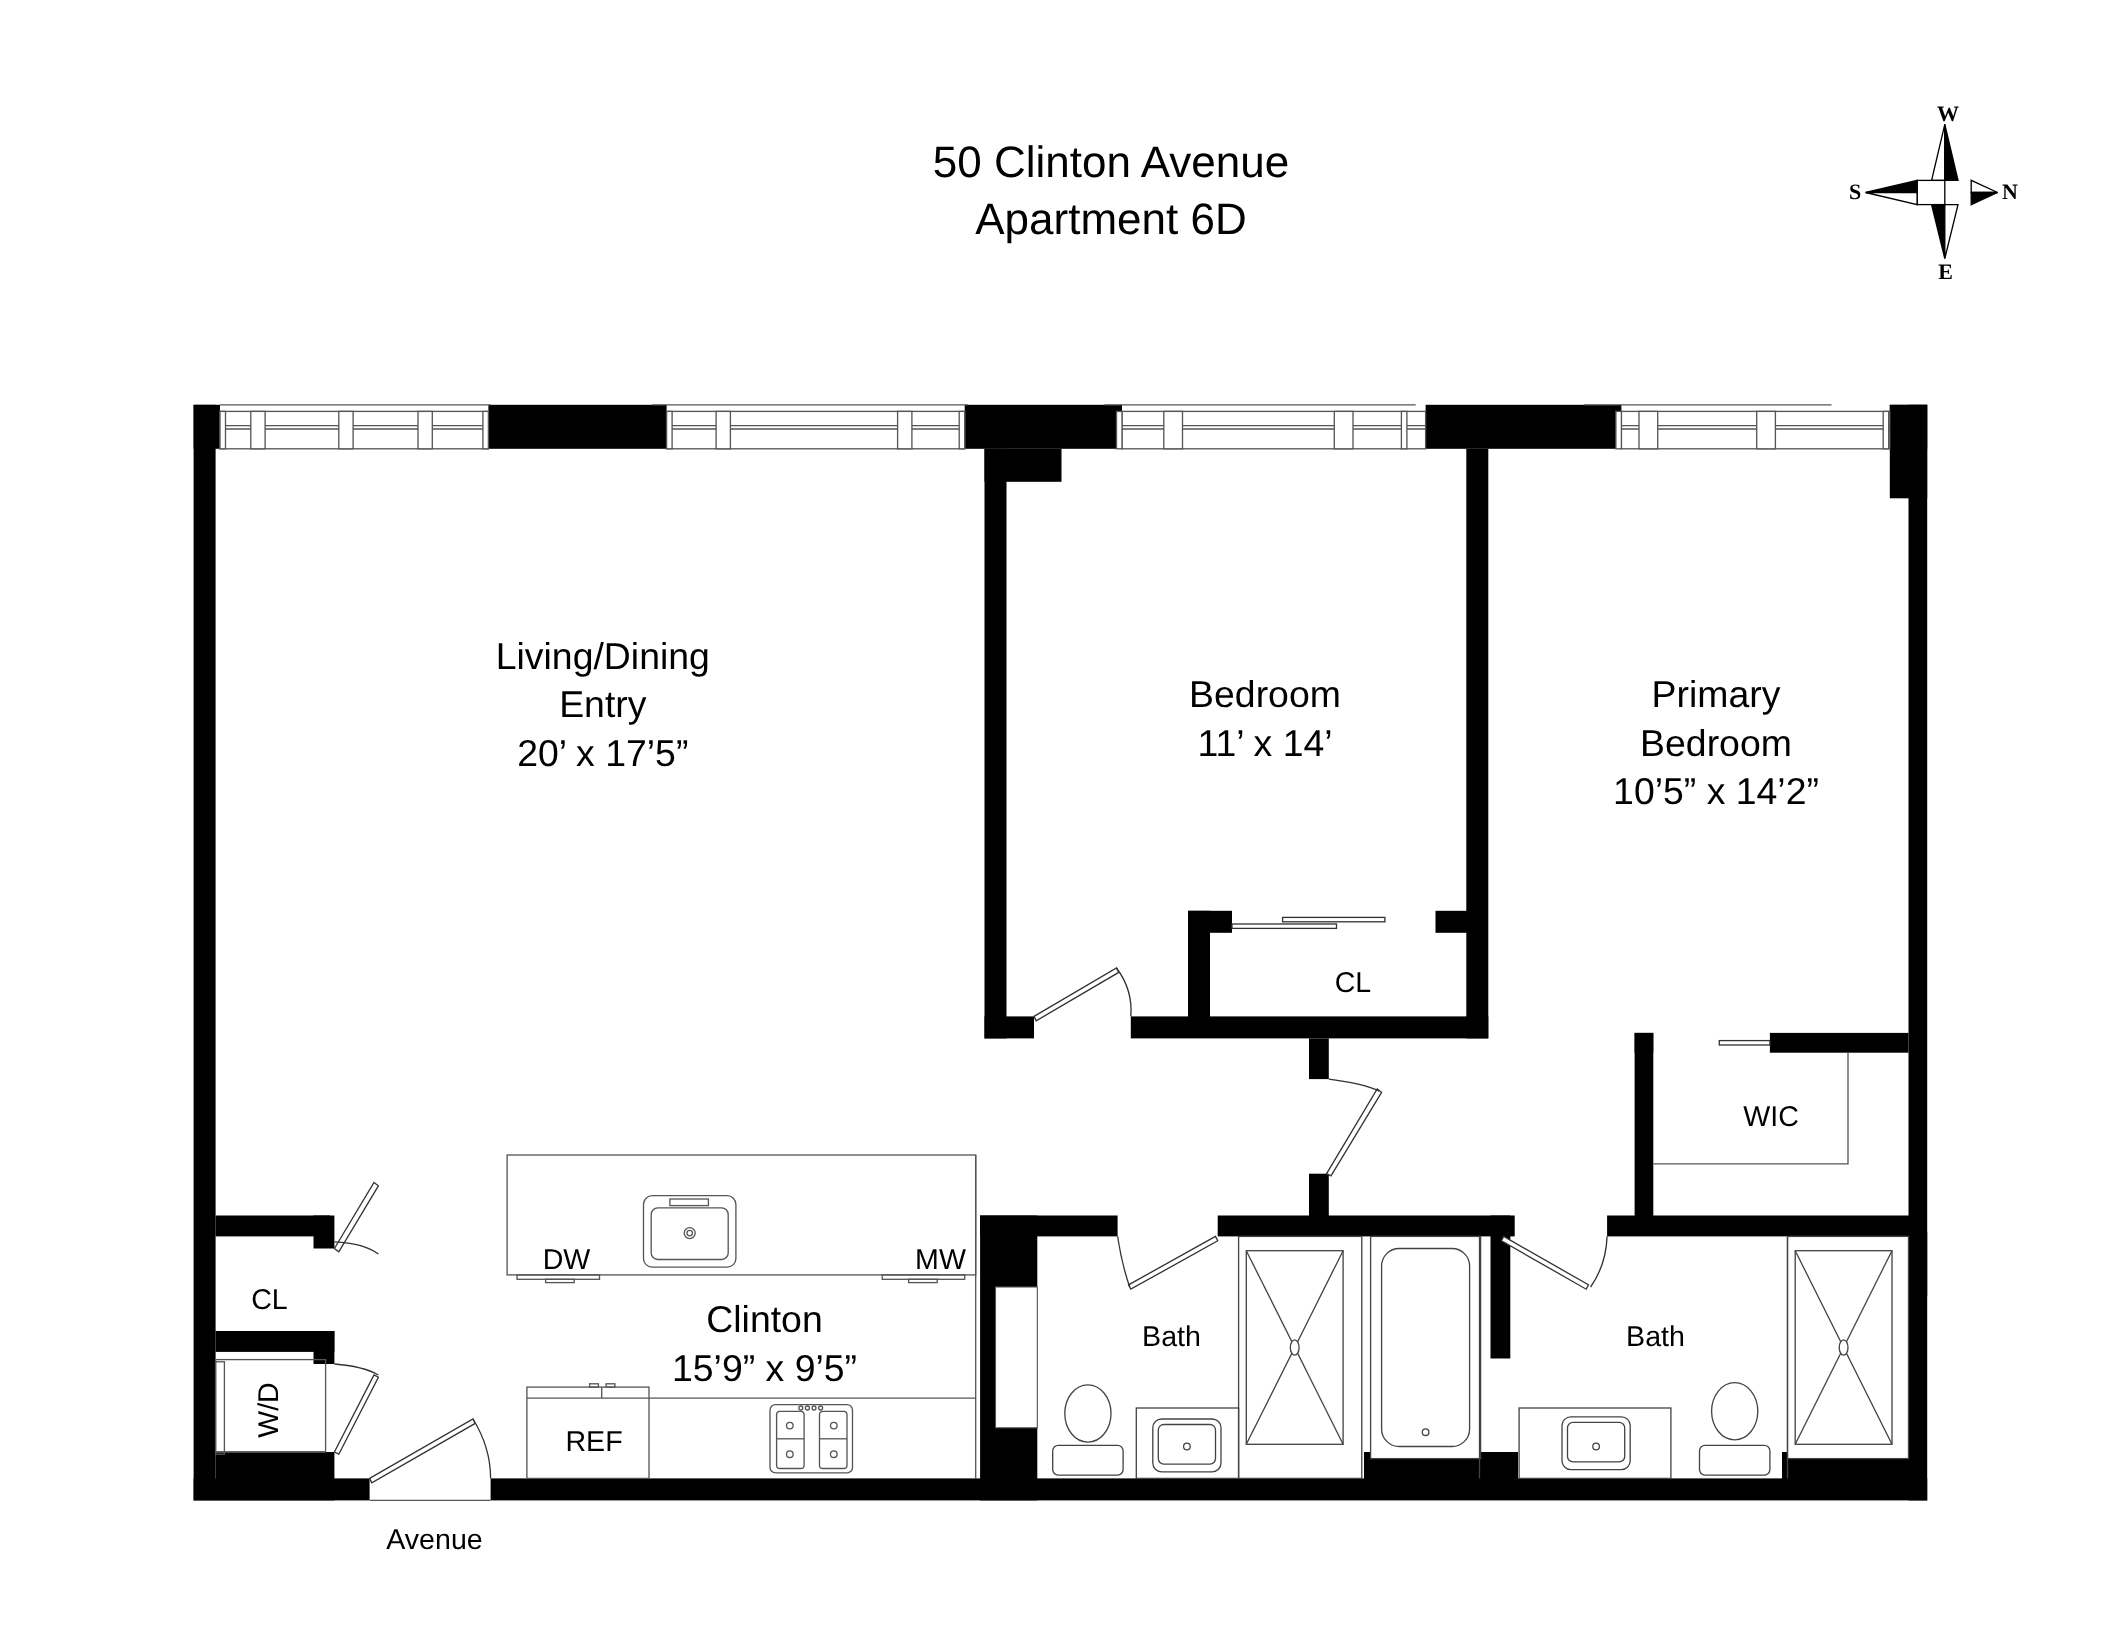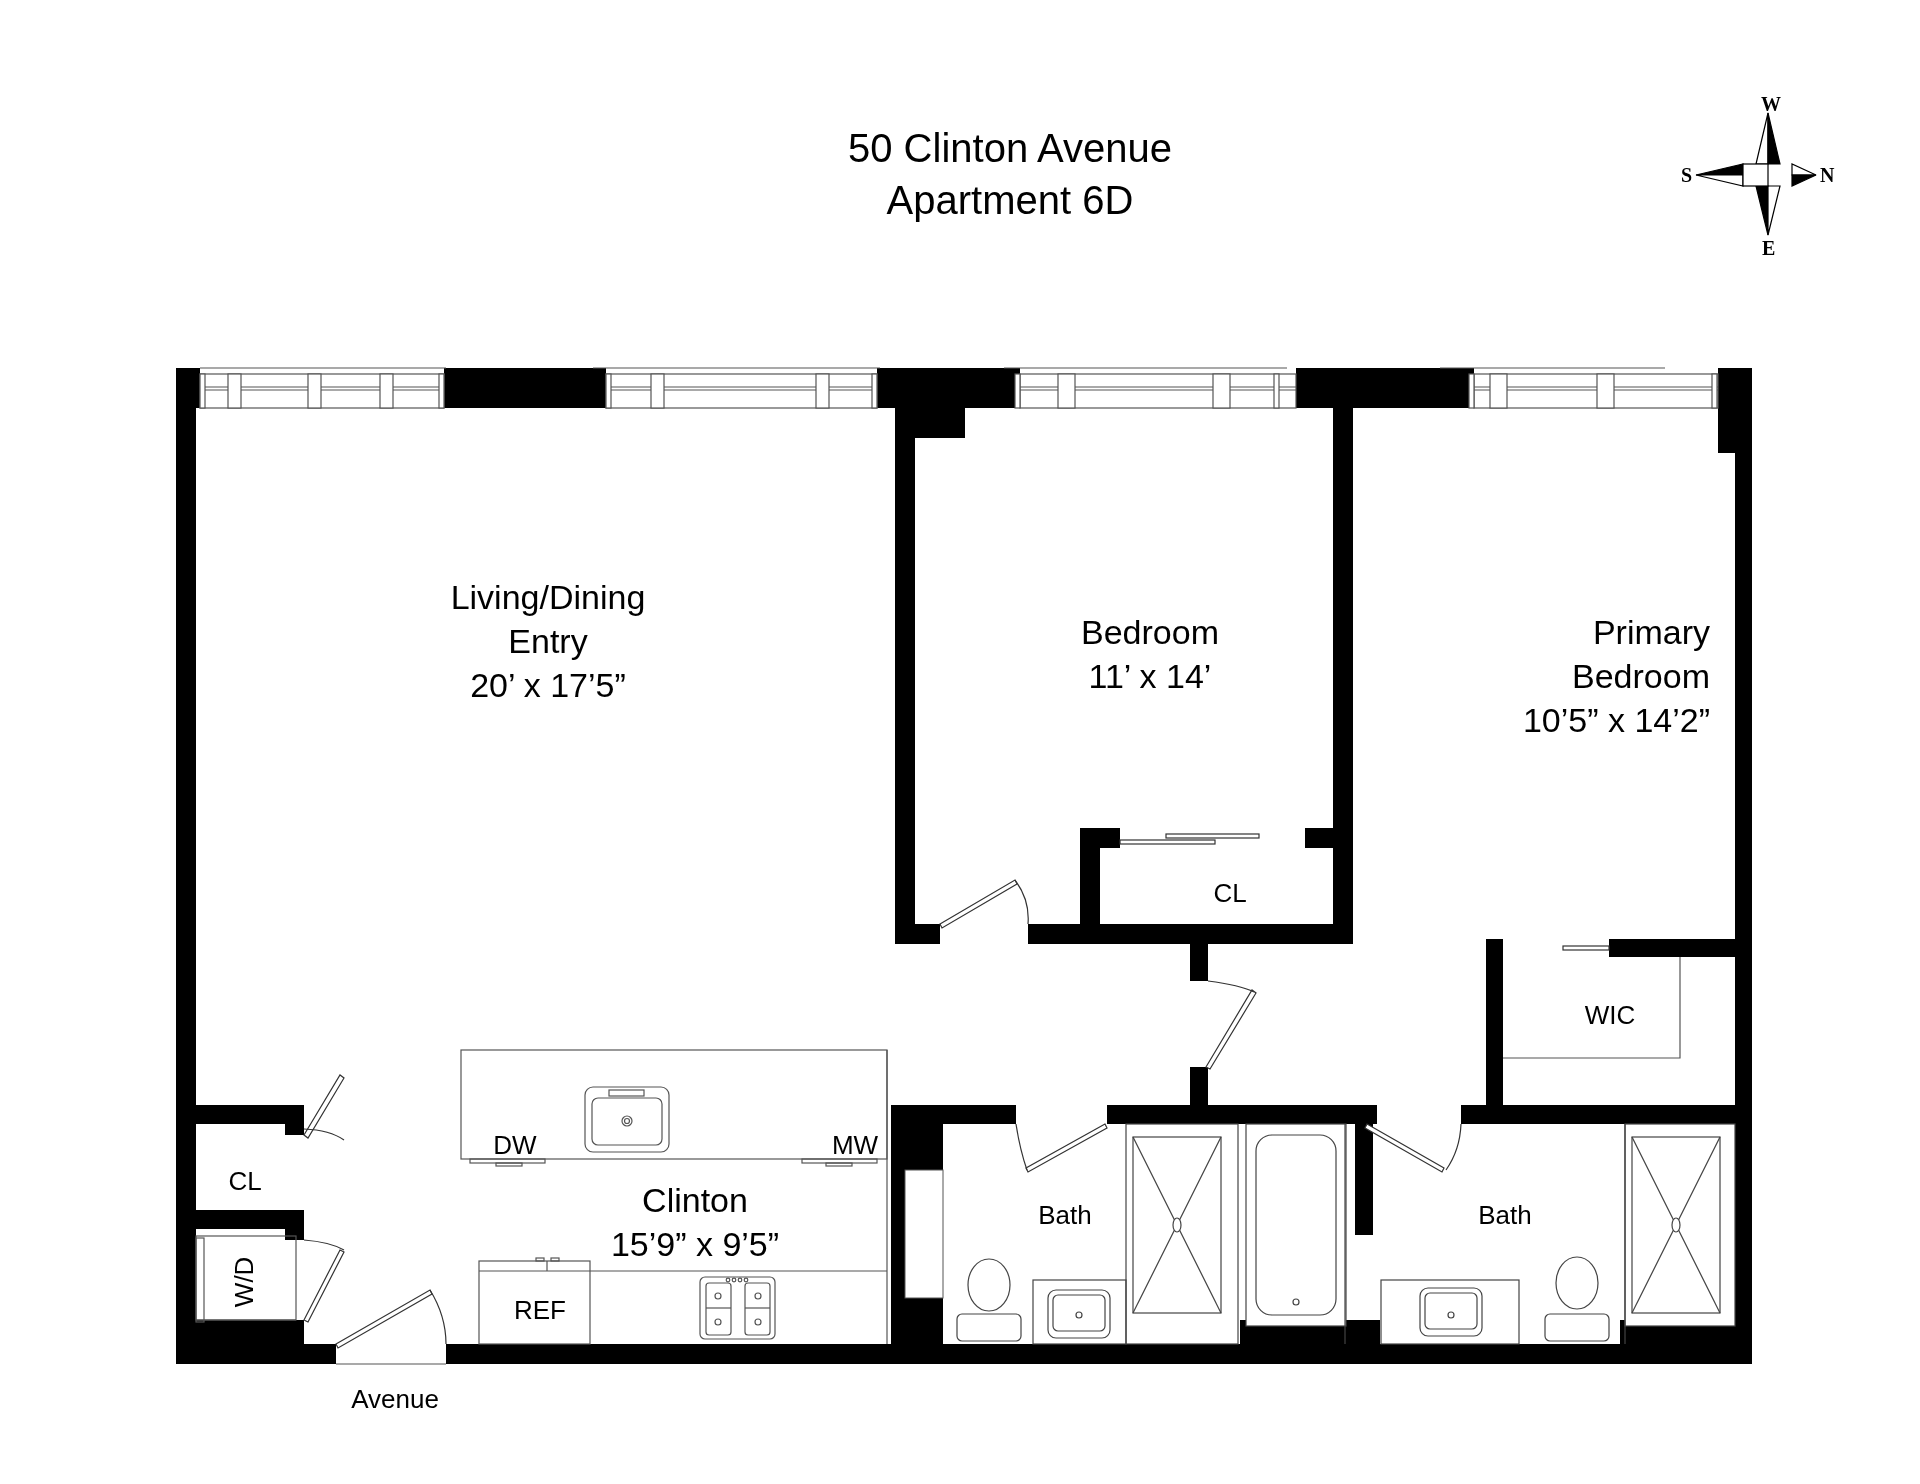--- a/index.html
+++ b/index.html
@@ -261,21 +261,21 @@
   <span>Living/Dining</span>
   <span>Entry</span>
   <span>20’ x 17’5”</span>
 </div>
 
 <div class="lbl room-lg" style="left:1000px; top:610px; width:300px;">
   <span>Bedroom</span>
   <span>11’ x 14’</span>
 </div>
 
-<div class="lbl room-lg" style="left:1410px; top:610px; width:300px;text-align:right;">
+<div class="lbl room-lg" style="left:1410px; top:610px; width:300px;">
   <span>Primary</span>
   <span>Bedroom</span>
   <span>10’5” x 14’2”</span>
 </div>
 
 <div class="lbl room-sm" style="left:1180px; top:878px; width:100px;">CL</div>
 <div class="lbl room-sm" style="left:1560px; top:1000px; width:100px;">WIC</div>
 <div class="lbl room-sm" style="left:195px; top:1166px; width:100px;">CL</div>
 <div class="lbl room-sm rot" style="left:210px; top:1266px; width:70px;">W/D</div>
 

